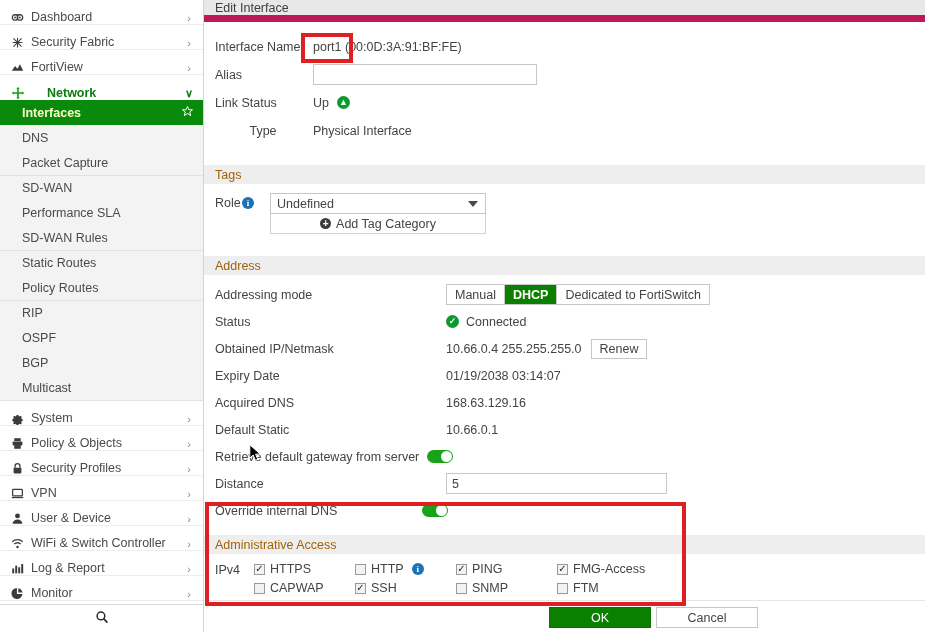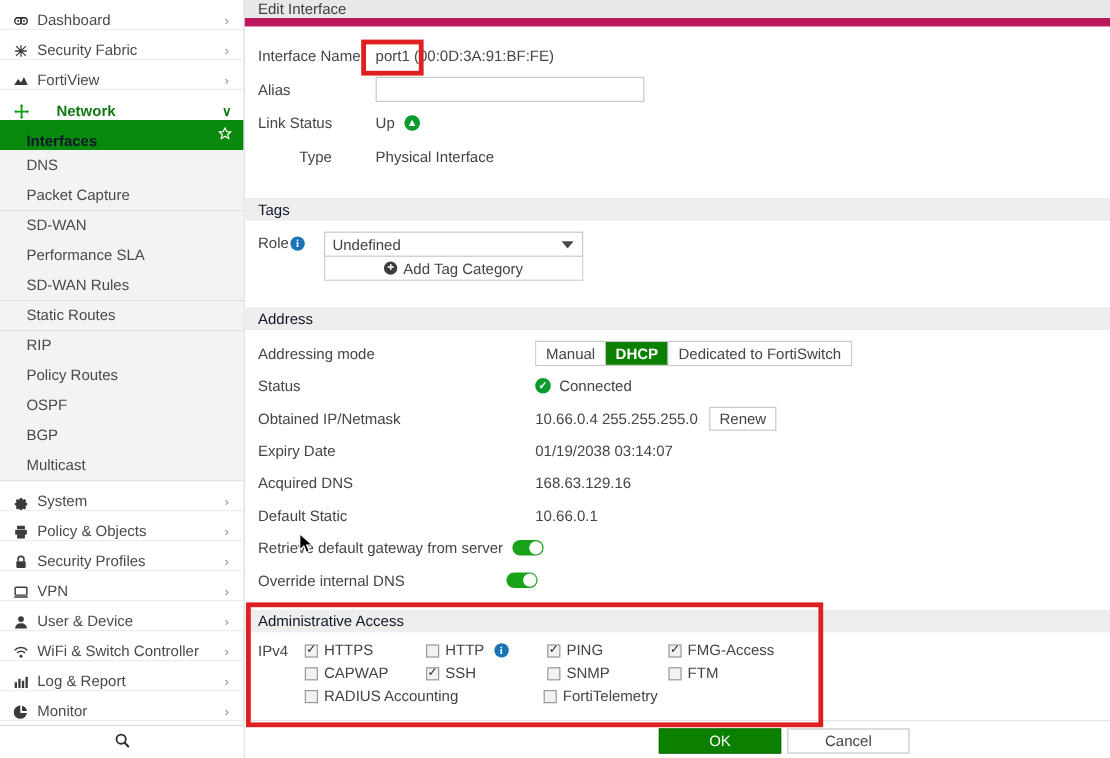--- a/index.html
+++ b/index.html
@@ -56,23 +56,22 @@
     padding-left: 22px;
     font-size: 12.5px;
     color: #4a4a4a;
     cursor: pointer;
     background: #f3f3f3;
     white-space: nowrap;
   }
   .sub-row.sep-top { border-top: 1px solid #e2e2e2; }
   .sub-row.active {
     background: #0a8a0d;
-    color: #0f172a;
+    color: #fef9c3;
     font-weight: bold;
-    align-items: flex-end;
   }
   .sub-row .star {
     position: absolute; right: 9px; top: 50%; transform: translateY(-50%);
     color: #ffffff; line-height: 1;
   }
   .nav-row.plain-item { border-bottom: 1px solid #eceded; }
 
   #sidebar-search {
     position: absolute; left: 0; bottom: 0;
     width: 203px; height: 28px;
@@ -96,21 +95,21 @@
     padding-left: 11px;
     font-size: 12.5px;
     color: #3d3d3d;
   }
   .section-bar {
     height: 19px;
     background: #eeeeee;
     display: flex; align-items: center;
     padding-left: 11px;
     font-size: 12.5px;
-    color: #0f172a;
+    color: #a16207;
     margin-top: 9px;
   }
   .frow {
     position: relative;
     display: flex; align-items: center;
     min-height: 23px;
     padding-left: 11px;
     font-size: 12.5px;
   }
   .flabel { color: #444; }
@@ -353,25 +352,25 @@
       </div>
       <div class="sub-row">
         <span>Performance SLA</span>
       </div>
       <div class="sub-row">
         <span>SD-WAN Rules</span>
       </div>
       <div class="sub-row sep-top">
         <span>Static Routes</span>
       </div>
+      <div class="sub-row">
+        <span>Policy Routes</span>
+      </div>
       <div class="sub-row sep-top">
         <span>RIP</span>
-      </div>
-      <div class="sub-row">
-        <span>Policy Routes</span>
       </div>
       <div class="sub-row">
         <span>OSPF</span>
       </div>
       <div class="sub-row">
         <span>BGP</span>
       </div>
       <div class="sub-row">
         <span>Multicast</span>
       </div>
@@ -558,20 +557,24 @@
       <span class="fval">10.66.0.1</span>
     </div>
 
     <div class="frow" style="margin-top:4px;">
       <span class="flabel">Retrieve default gateway from server</span>
       <span class="toggle" style="margin-left:8px;">
           <span class="knob"></span>
         </span>
     </div>
 
+    <div class="frow" style="margin-top:4px;">
+      <span class="flabel" style="width:231px;">Distance</span>
+      <input class="txtinput" style="width: 221px;" value="5">
+    </div>
 
     <div class="frow" style="margin-top:4px;">
       <span class="flabel" style="width:207px;">Override internal DNS</span>
       <span class="toggle">
           <span class="knob"></span>
         </span>
     </div>
 
     <div class="section-bar" style="margin-top:13px;">Administrative Access</div>
 

